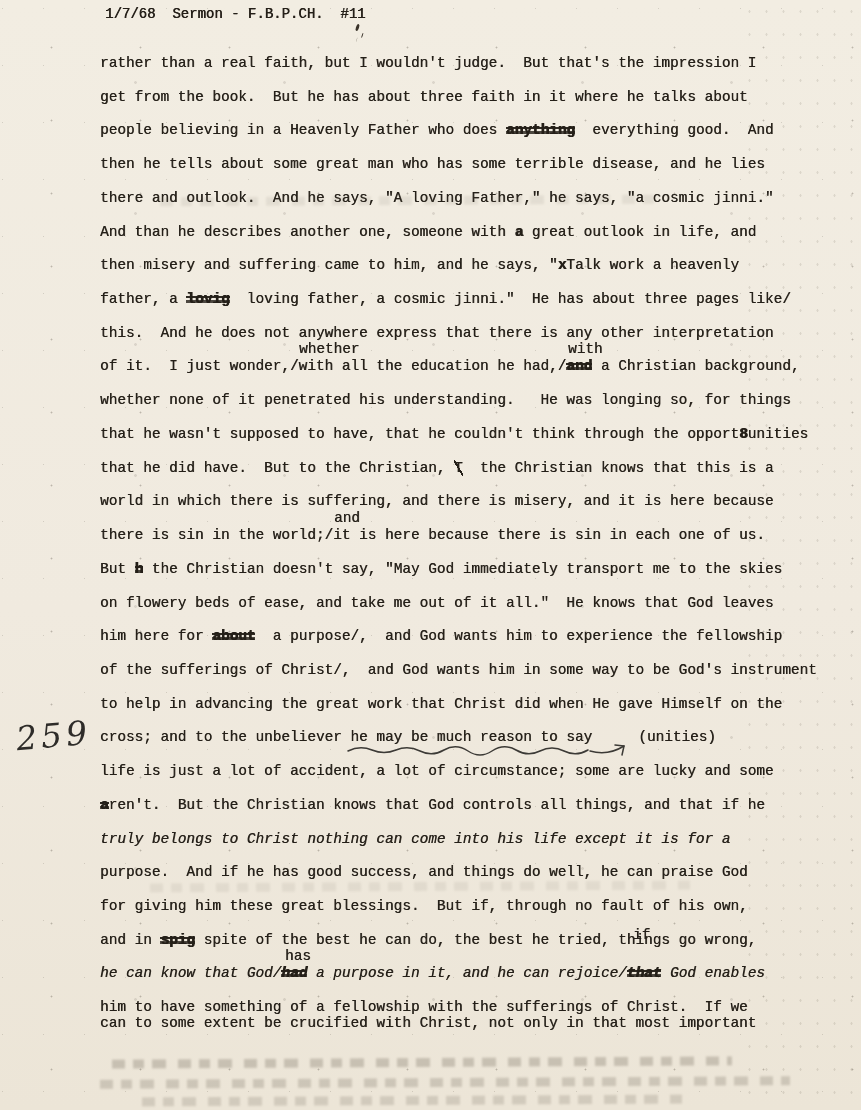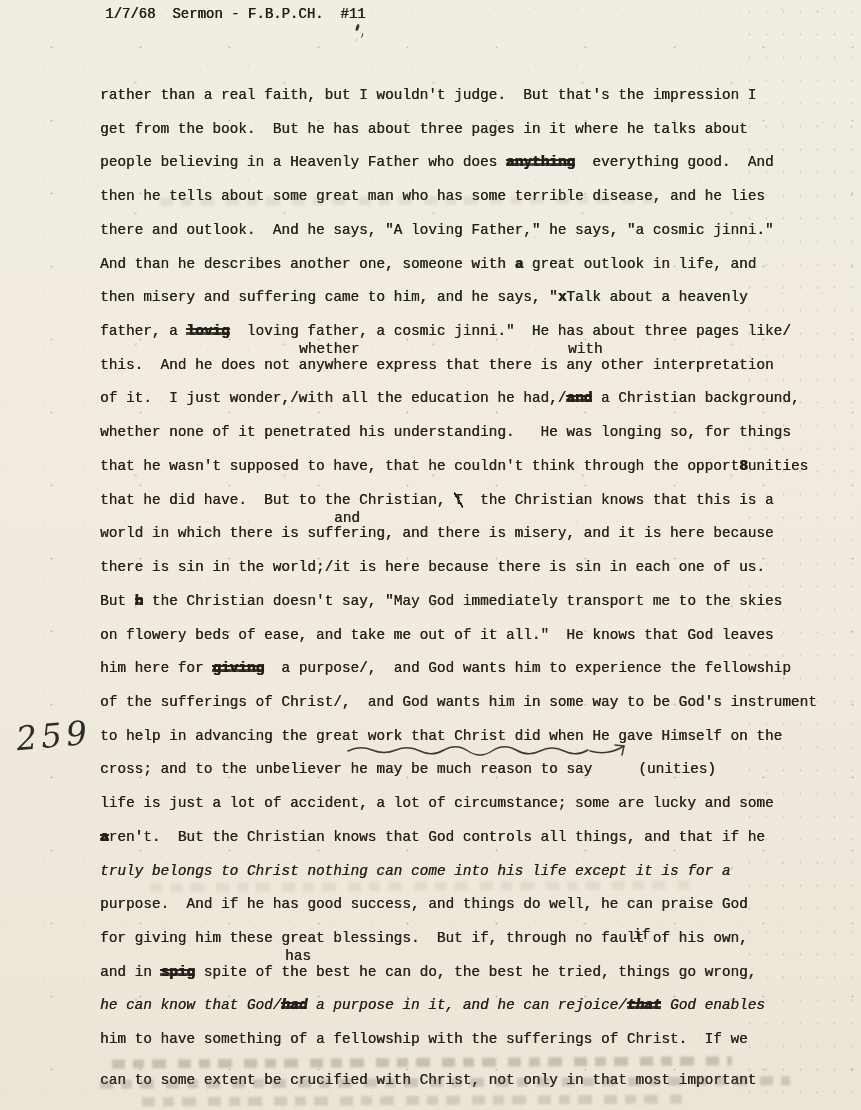--- a/index.html
+++ b/index.html
@@ -10,21 +10,20 @@
     font-family:"Liberation Mono","DejaVu Sans Mono",monospace;
     font-size:14.4px;color:#241f18;
   }
   .header{
     position:absolute;left:105px;top:6px;white-space:pre;
     font-size:14px;text-shadow:0.5px 0 0 currentColor;text-align:right;
   }
   .line{
     position:absolute;left:100px;white-space:pre;line-height:18px;
     text-shadow:0.4px 0 0 rgba(36,31,24,.8);
-    margin-top:32px;
   }
   .xout{
     font-weight:bold;text-shadow:0.7px 0 0 currentColor;
     background-image:linear-gradient(
       rgba(36,31,24,0) 30%, rgba(36,31,24,.95) 30%, rgba(36,31,24,.95) 44%,
       rgba(36,31,24,0) 44%, rgba(36,31,24,0) 56%,
       rgba(36,31,24,.8) 56%, rgba(36,31,24,.8) 72%, rgba(36,31,24,0) 72%);
   }
   .ot{font-weight:bold;text-shadow:0.9px 0 0 currentColor;}
   .slashed{
@@ -82,49 +81,49 @@
 
   <div class="specks"></div>
   <div class="edge-noise"></div>
 
   <div class="header">1/7/68  Sermon - F.B.P.CH.  #11</div>
 
   <div class="ink-speck"></div>
 
   <div>
       <div class="line" style="top: 54px;"><span>rather than a real faith, but I wouldn't judge.  But that's the impression I</span></div>
-      <div class="line" style="top: 87.72px;"><span>get from the book.  But he has about three pages in it where he talks about</span></div>
+      <div class="line" style="top: 87.72px;"><span>get from the book.  But he has about three faith in it where he talks about</span></div>
       <div class="line" style="top: 121.44px;"><span>people believing in a Heavenly Father who does </span><span class="xout">anything</span><span>  everything good.  And</span></div>
       <div class="line" style="top: 155.16px;"><span>then he tells about some great man who has some terrible disease, and he lies</span></div>
       <div class="line" style="top: 188.88px;"><span>there and outlook.  And he says, "A loving Father," he says, "a cosmic jinni."</span></div>
       <div class="line" style="top: 222.6px;"><span>And than he describes another one, someone with </span><span class="ot">a</span><span> great outlook in life, and</span></div>
-      <div class="line" style="top: 256.32px;"><span>then misery and suffering came to him, and he says, "</span><span class="ot">x</span><span>Talk about a heavenly</span></div>
+      <div class="line" style="top: 256.32px;"><span>then misery and suffering came to him, and he says, "</span><span class="ot">x</span><span>Talk work a heavenly</span></div>
       <div class="line" style="top: 290.04px;"><span>father, a </span><span class="xout">lovig</span><span>  loving father, a cosmic jinni."  He has about three pages like/</span></div>
       <div class="line" style="top: 323.76px;"><span>this.  And he does not anywhere express that there is any other interpretation</span></div>
       <div class="line" style="top: 357.48px;"><span>of it.  I just wonder,/with all the education he had,/</span><span class="xout">and</span><span> a Christian background,</span></div>
       <div class="line" style="top: 391.2px;"><span>whether none of it penetrated his understanding.   He was longing so, for things</span></div>
       <div class="line" style="top: 424.92px;"><span>that he wasn't supposed to have, that he couldn't think through the opport</span><span class="ot">8</span><span>unities</span></div>
       <div class="line" style="top: 458.64px;"><span>that he did have.  But to the Christian, </span><span class="slashed">T</span><span>  the Christian knows that this is a</span></div>
       <div class="line" style="top: 492.36px;"><span>world in which there is suffering, and there is misery, and it is here because</span></div>
       <div class="line" style="top: 526.08px;"><span>there is sin in the world;/it is here because there is sin in each one of us.</span></div>
       <div class="line" style="top: 559.8px;"><span>But </span><span class="xout">h</span><span> the Christian doesn't say, "May God immediately transport me to the skies</span></div>
       <div class="line" style="top: 593.52px;"><span>on flowery beds of ease, and take me out of it all."  He knows that God leaves</span></div>
-      <div class="line" style="top: 627.24px;"><span>him here for </span><span class="xout">giving</span><span>  a purpose/,  and God wants him to experience the fellowship</span></div>
+      <div class="line" style="top: 627.24px;"><span>him here for </span><span class="xout">about</span><span>  a purpose/,  and God wants him to experience the fellowship</span></div>
       <div class="line" style="top: 660.96px;"><span>of the sufferings of Christ/,  and God wants him in some way to be God's instrument</span></div>
       <div class="line" style="top: 694.68px;"><span>to help in advancing the great work that Christ did when He gave Himself on the</span></div>
       <div class="line" style="top: 728.4px;"><span>cross; and to the unbeliever he may be much reason to say</span><span class="unclear">(unities)</span></div>
       <div class="line" style="top: 762.12px;"><span>life is just a lot of accident, a lot of circumstance; some are lucky and some</span></div>
       <div class="line" style="top: 795.84px; text-align: right;"><span class="xout">a</span><span>ren't.  But the Christian knows that God controls all things, and that if he</span></div>
       <div class="line" style="top: 829.56px; font-style: italic;"><span>truly belongs to Christ nothing can come into his life except it is for a</span></div>
       <div class="line" style="top: 863.28px;"><span>purpose.  And if he has good success, and things do well, he can praise God</span></div>
       <div class="line" style="top: 897px;"><span>for giving him these great blessings.  But if, through no fault of his own,</span></div>
       <div class="line" style="top: 930.72px;"><span>and in </span><span class="xout">spig</span><span> spite of the best he can do, the best he tried, things go wrong,</span></div>
       <div class="line" style="top: 964.44px; font-style: italic;"><span>he can know that God/</span><span class="xout">had</span><span> a purpose in it, and he can rejoice/</span><span class="xout">that</span><span> God enables</span></div>
       <div class="line" style="top: 998.16px;"><span>him to have something of a fellowship with the sufferings of Christ.  If we</span></div>
-      <div class="line" style="top: 1039px; text-align: center;"><span>can to some extent be crucified with Christ, not only in that most important</span></div>
+      <div class="line" style="top: 1014px; text-align: center;"><span>can to some extent be crucified with Christ, not only in that most important</span></div>
       <span class="insertion" style="left: 299px; top: 341px;">whether</span>
       <span class="insertion" style="left: 568px; top: 341px;">with</span>
       <span class="insertion" style="left: 334px; top: 510px;">and</span>
       <span class="insertion" style="left: 285px; top: 948px;">has</span>
       <span class="insertion" style="left: 633px; top: 907px; margin-top: 20px;">if</span>
     </div>
 
   <div class="margin-note">259</div>
 
   <svg class="anno-svg" width="312" height="28" viewBox="0 0 312 28">

